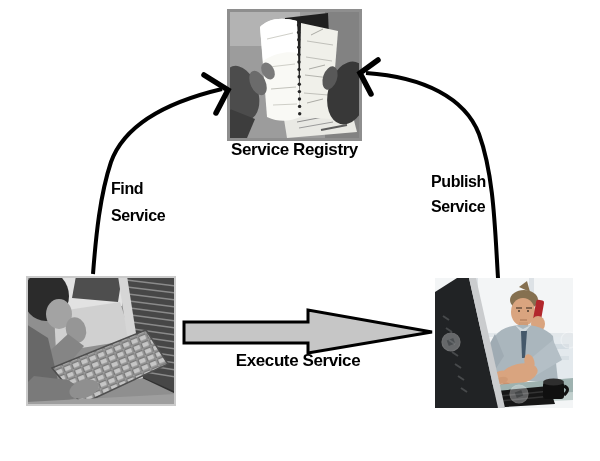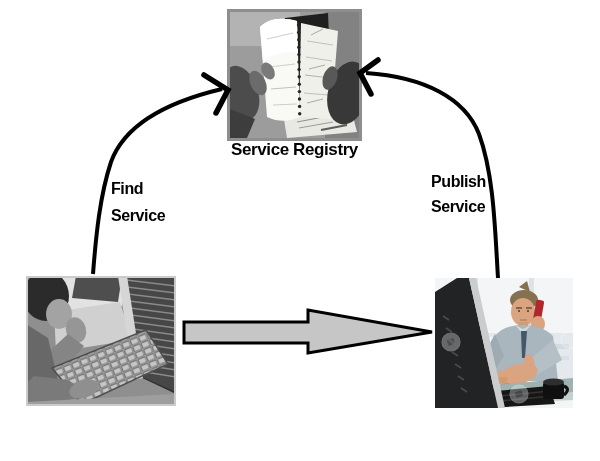--- a/index.html
+++ b/index.html
@@ -251,14 +251,15 @@
   <div class="lbl" id="find-label">
     <span class="line">Find</span>
     <span class="line">Service</span>
   </div>
 
   <div class="lbl" id="publish-label">
     <span class="line">Publish</span>
     <span class="line">Service</span>
   </div>
 
+  <div class="lbl" id="execute-label">Execute Service</div>
 
 </div>
 
 </body></html>

